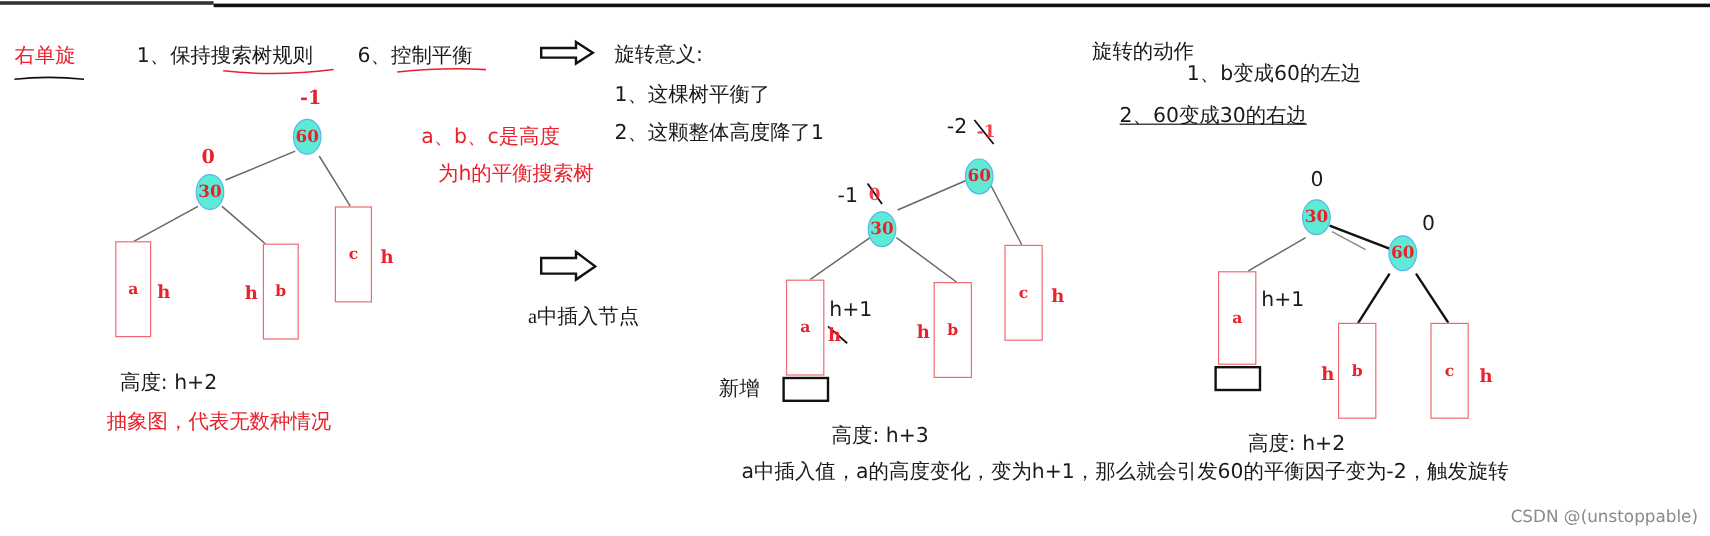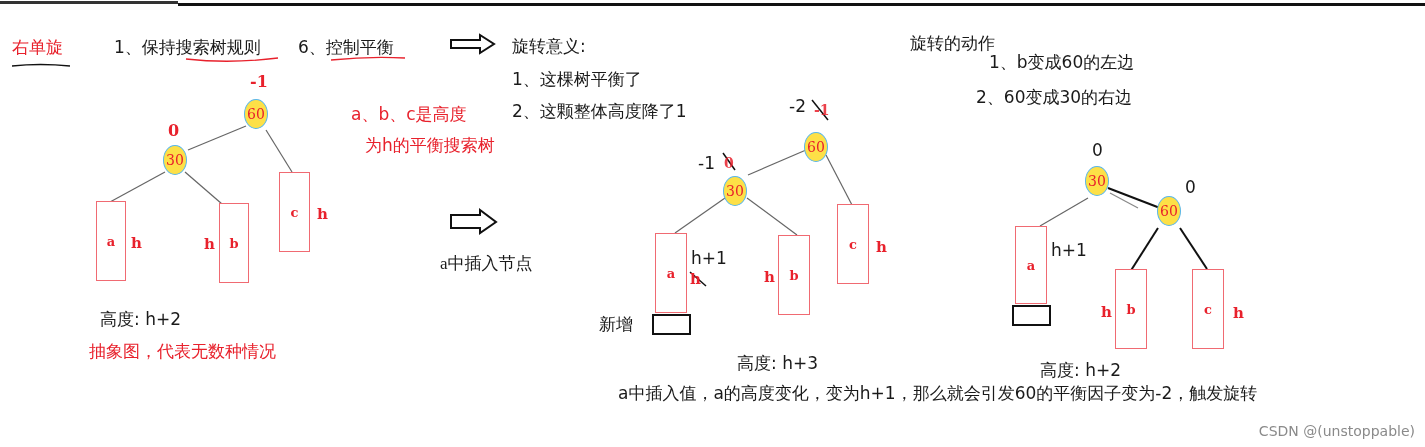--- a/index.html
+++ b/index.html
@@ -6,21 +6,21 @@
   body { width:1425px; height:447px; position:relative; overflow:hidden;
          font-family:"DejaVu Sans", "Liberation Sans", sans-serif; color:#1a1a1a; }
   .abs { position:absolute; white-space:nowrap; }
   .txt { font-size:17px; line-height:20px; }
   .red { color:#e8212c; }
   .serif { font-family:"DejaVu Serif", "Liberation Serif", serif; font-weight:bold; }
   svg.canvas { position:absolute; left:0; top:0; }
   .topline { position:absolute; height:3px; background:#111; }
   .node { position:absolute; width:24px; height:30px; border:1.5px solid #58b6ec; border-radius:50%;
           box-sizing:border-box; display:flex; align-items:center; justify-content:center;
-          font-family:"DejaVu Serif", "Liberation Serif", serif; font-weight:normal; color:#e8212c; font-size:14px; background:#fde047; }
+          font-family:"DejaVu Serif", "Liberation Serif", serif; font-weight:bold; color:#e8212c; font-size:14px; background:#5eead4; }
   .box { position:absolute; border:1.5px solid #f06a72; box-sizing:border-box; background:#fff;
          display:flex; align-items:center; justify-content:center; }
   .box span { font-family:"DejaVu Serif", "Liberation Serif", serif; font-weight:bold; color:#e8212c; font-size:13px; }
   .newbox { position:absolute; border:2px solid #111; box-sizing:border-box; background:#fff; }
   .hlabel { position:absolute; font-family:"DejaVu Serif", "Liberation Serif", serif; font-weight:bold; color:#e8212c; font-size:15px; }
   .bf { position:absolute; font-size:17px; }
   .watermark { position:absolute; right:10px; bottom:8px; color:#8a8a8a; font-size:14px; }
 </style>
 </head>
 <body>
@@ -62,21 +62,21 @@
 <div class="abs txt red" style="left:12px;top:37px;">右单旋</div>
 <div class="abs txt" style="left:114px;top:37px;">1、保持搜索树规则</div>
 <div class="abs txt" style="left:298px;top:37px;">6、控制平衡</div>
 
 <div class="abs txt" style="left:512px;top:36px;">旋转意义:</div>
 <div class="abs txt" style="left:512px;top:69px;">1、这棵树平衡了</div>
 <div class="abs txt" style="left:512px;top:101px;text-align:center;">2、这颗整体高度降了1</div>
 
 <div class="abs txt" style="left:910px;top:21px;margin-top:12px;">旋转的动作</div>
 <div class="abs txt" style="left:989px;top:52px;">1、b变成60的左边</div>
-<div class="abs txt" style="left:976px;top:87px;">2、60变成30的右边</div>
+<div class="abs txt" style="left:933px;top:87px;text-decoration:underline;">2、60变成30的右边</div>
 
 <div class="abs txt red" style="left:351px;top:104px;">a、b、c是高度</div>
 <div class="abs txt red" style="left:365px;top:135px;">为h的平衡搜索树</div>
 
 <div class="abs txt" style="left:440px;top:254px;font-family:Liberation Serif, serif;">a中插入节点</div>
 
 <div class="bf red serif" style="left:250px;top:72px;font-size:16px;">-1</div>
 <div class="node" style="left:244px;top:99px;">60</div>
 <div class="bf red serif" style="left:168px;top:121px;font-size:16px;">0</div>
 <div class="node" style="left:163px;top:145px;">30</div>
@@ -113,21 +113,21 @@
     <span>b</span>
   </div>
 <div class="hlabel" style="left:764px;top:268px;">h</div>
 <div class="box" style="left:837px;top:204px;width:32px;height:80px;">
     <span>c</span>
   </div>
 <div class="hlabel" style="left:876px;top:238px;">h</div>
 
 <div class="abs txt" style="left:599px;top:316px;font-family:Liberation Mono, monospace;">新增</div>
 <div class="newbox" style="left:652px;top:314px;width:39px;height:21px;"></div>
-<div class="abs txt" style="left:693px;top:353px;margin-left:44px;">高度: h+3</div>
+<div class="abs txt" style="left:693px;top:353px;">高度: h+3</div>
 
 <div class="bf" style="left:1092px;top:140px;">0</div>
 <div class="node" style="left:1085px;top:166px;">30</div>
 <div class="bf" style="left:1185px;top:177px;">0</div>
 <div class="node" style="left:1157px;top:196px;">60</div>
 
 <div class="box" style="left:1015px;top:226px;width:32px;height:78px;">
     <span>a</span>
   </div>
 <div class="abs txt" style="left:1051px;top:240px;">h+1</div>

